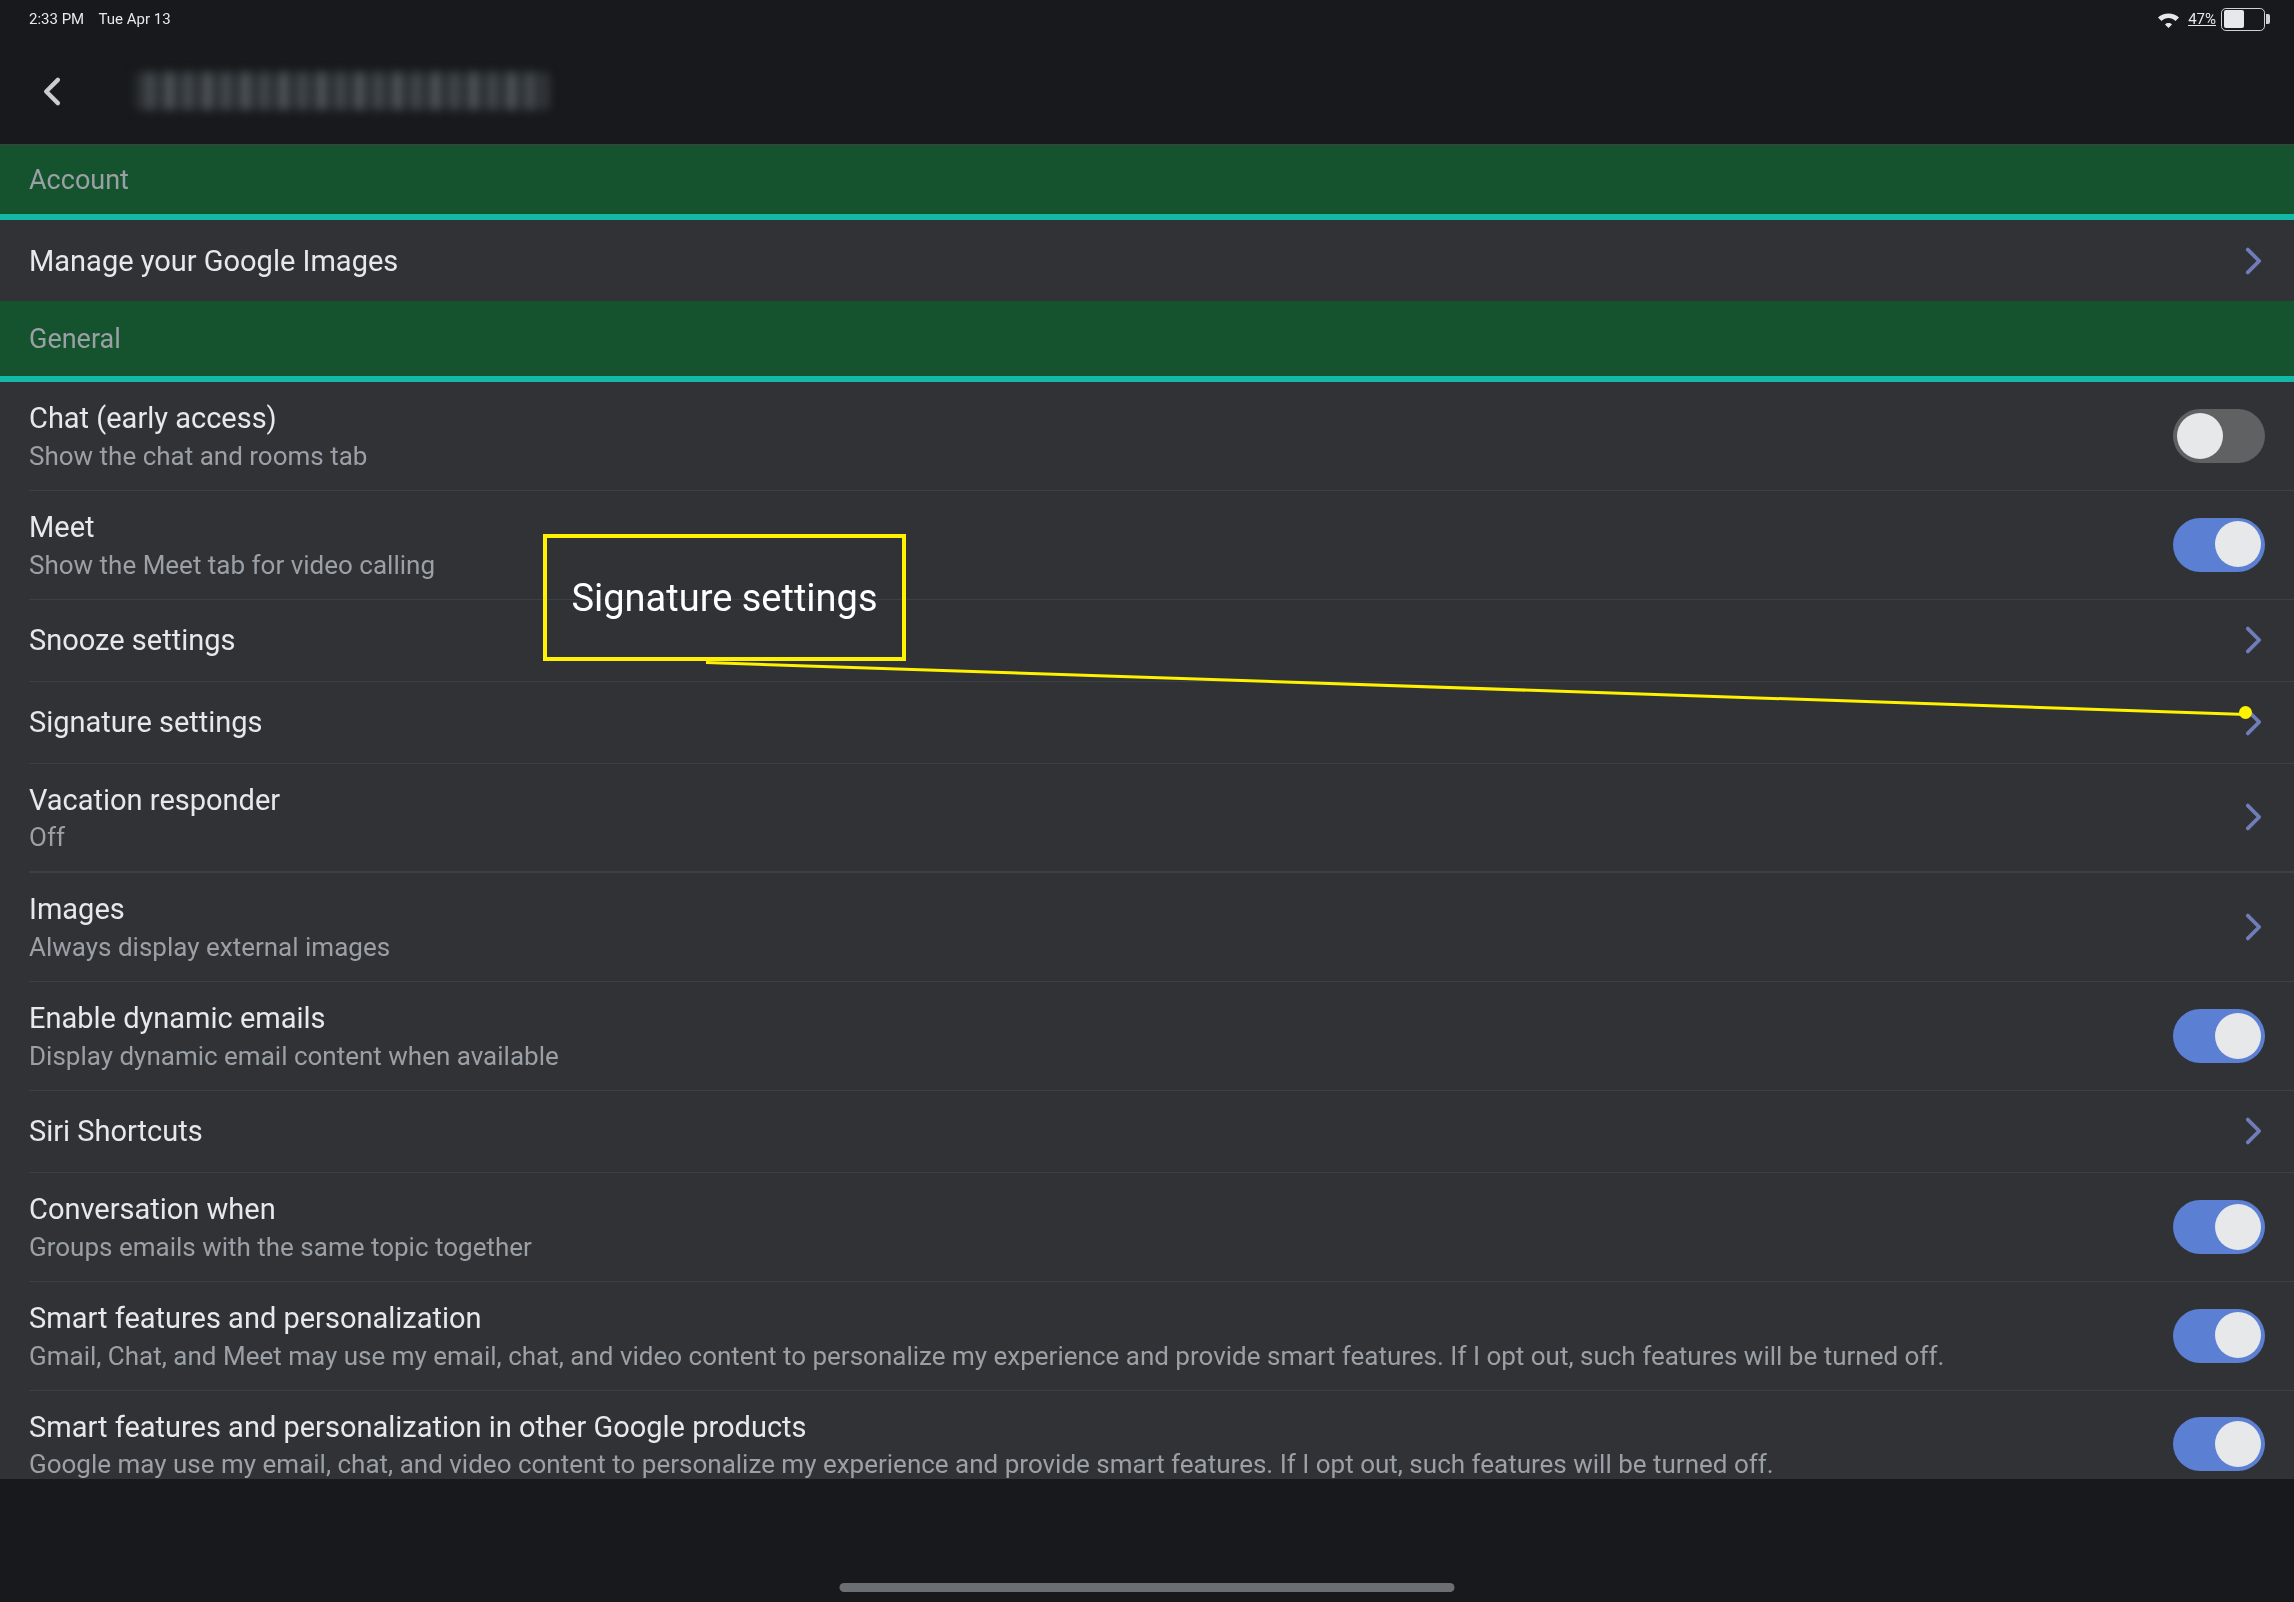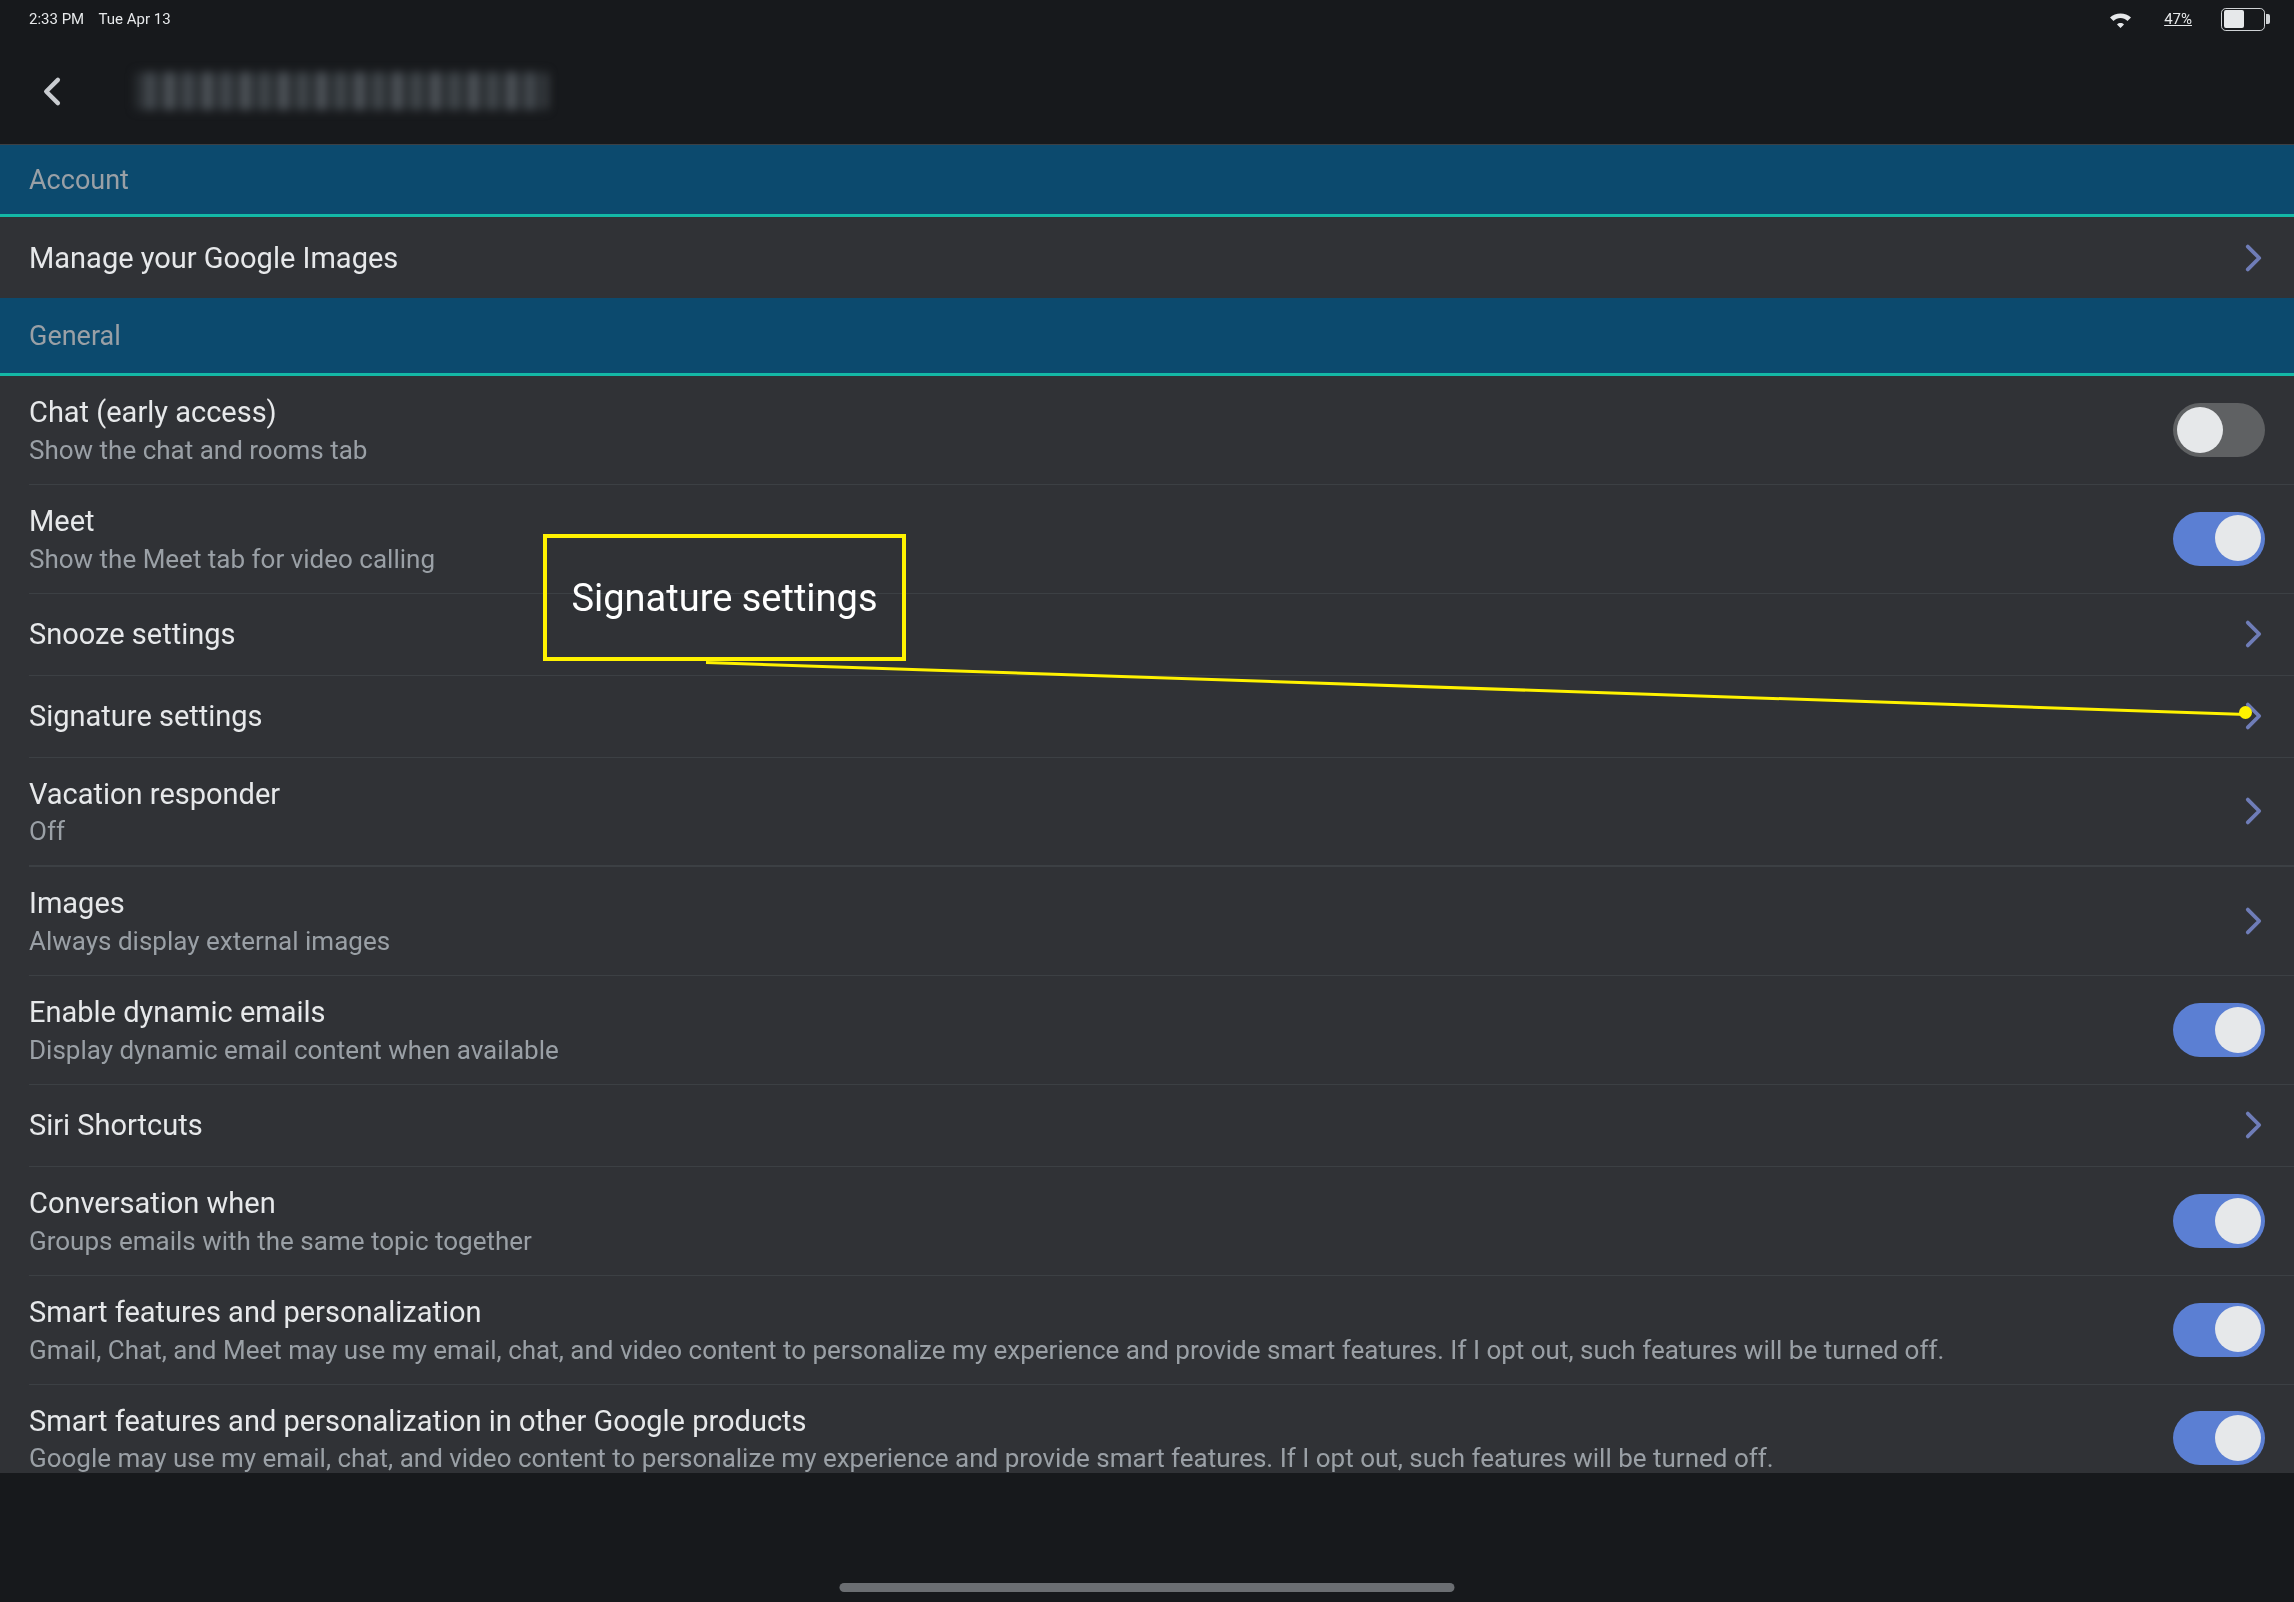--- a/index.html
+++ b/index.html
@@ -19,21 +19,21 @@
     position: relative;
     height: 38px;
     display: flex;
     align-items: center;
     justify-content: space-between;
     padding: 0 29px;
     font-size: 15px;
     color: #e6e8ea;
   }
   .status-left { display: flex; gap: 14.4px; align-items: center; }
-  .status-right { display: flex; gap: 29px; align-items: center; text-decoration: underline; }
+  .status-right { display: flex; gap: 5px; align-items: center; text-decoration: underline; }
   .battery-shell {
     width: 42px; height: 21px; border: 1.9px solid #cfd2d5; border-radius: 4.8px; position: relative; display:inline-block;
   }
   .battery-fill { position:absolute; left:1.9px; top:1.9px; bottom:1.9px; width: 47%; background:#e6e8ea; border-radius:1.9px;}
   .battery-tip { position:absolute; right:-5.8px; top:5.8px; width:3.8px; height:9.6px; background:#cfd2d5; border-radius:0 1.9px 1.9px 0;}
 
   
   .nav-bar {
     height: 106px;
     display: flex;
@@ -53,24 +53,24 @@
     filter: blur(4.8px);
     border-radius: 3.8px;
   }
 
   
   .section-header {
     height: 69px;
     display:flex;
     align-items:center;
     padding: 0 29px;
-    background:#0c4a6e;
+    background:#14532d;
     color:#9aa0a6;
     font-size: 27px;
-    border-bottom: 3px solid #14b8a6;
+    border-bottom: 6px solid #14b8a6;
   }
 
   .row {
     position: relative;
     display:flex;
     align-items:center;
     padding: 19px 29px;
     background:#303236;
     min-height: 81px;
     box-sizing: border-box;

